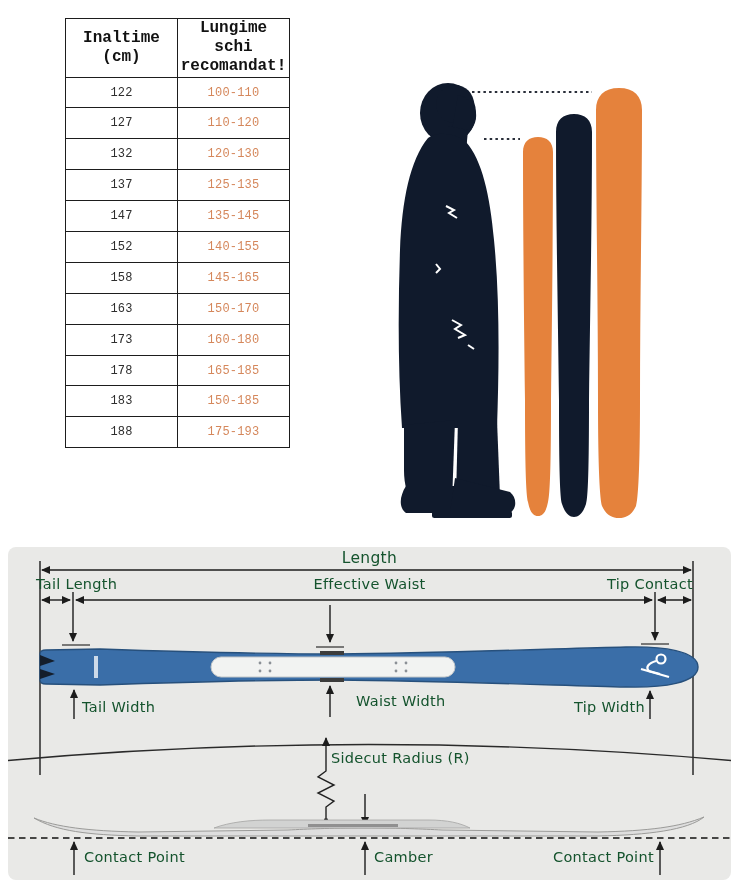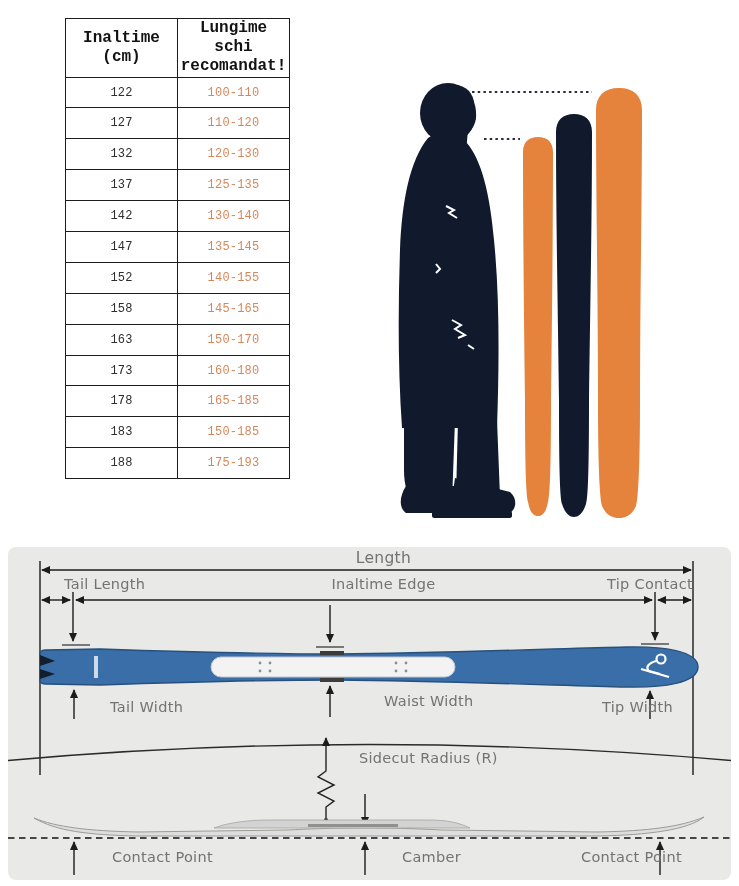--- a/index.html
+++ b/index.html
@@ -12,21 +12,21 @@
   .size-table th{height:57px;font-size:16px;font-weight:bold;color:#121212;line-height:1.2;}
   .size-table td{height:29.9px;font-size:12px;color:#2e2e2e;letter-spacing:.2px;}
   .size-table td.range{color:var(--range-orange);}
   
   .illustration-svg{position:absolute;left:0;top:0;}
   
   .panel{position:absolute;left:8px;top:547px;width:723px;height:333px;
          background:var(--panel-bg);border-radius:8px;}
   .panel svg{position:absolute;left:0;top:0;}
   .dlabel{position:absolute;font-family:"DejaVu Sans",sans-serif;font-size:14.5px;
-          color:#737373;letter-spacing:.3px;white-space:nowrap;padding-left:28px;}
+          color:#14532d;letter-spacing:.3px;white-space:nowrap;}
   .dlabel.center{left:0;right:0;text-align:center;}
 </style>
 </head>
 <body>
 
 <div class="page">
 
   <table class="size-table">
     <thead>
       <tr>
@@ -49,24 +49,20 @@
           <td>127</td>
           <td class="range">110-120</td>
         </tr>
         <tr>
           <td>132</td>
           <td class="range">120-130</td>
         </tr>
         <tr>
           <td>137</td>
           <td class="range">125-135</td>
-        </tr>
-        <tr>
-          <td>142</td>
-          <td class="range">130-140</td>
         </tr>
         <tr>
           <td>147</td>
           <td class="range">135-145</td>
         </tr>
         <tr>
           <td>152</td>
           <td class="range">140-155</td>
         </tr>
         <tr>
@@ -215,21 +211,21 @@
 
       <g stroke="#1c1c1c" stroke-width="1.4" fill="none">
         <line x1="66" y1="328" x2="66" y2="295" marker-end="url(#ae)"></line>
         <line x1="357" y1="328" x2="357" y2="295" marker-end="url(#ae)"></line>
         <line x1="652" y1="328" x2="652" y2="295" marker-end="url(#ae)"></line>
       </g>
     </svg>
 
     <div class="dlabel center" style="top:2px;font-size:15.5px">Length</div>
     <div class="dlabel" style="left:28px;top:29px">Tail Length</div>
-    <div class="dlabel center" style="top:29px">Inaltime Edge</div>
+    <div class="dlabel center" style="top:29px">Effective Waist</div>
     <div class="dlabel" style="right:38px;top:29px">Tip Contact</div>
     <div class="dlabel" style="left:74px;top:152px">Tail Width</div>
     <div class="dlabel" style="left:348px;top:146px">Waist Width</div>
     <div class="dlabel" style="left:566px;top:152px">Tip Width</div>
     <div class="dlabel" style="left:323px;top:203px">Sidecut Radius (R)</div>
     <div class="dlabel" style="left:76px;top:302px">Contact Point</div>
     <div class="dlabel" style="left:366px;top:302px">Camber</div>
     <div class="dlabel" style="left:545px;top:302px">Contact Point</div>
   </div>
 

